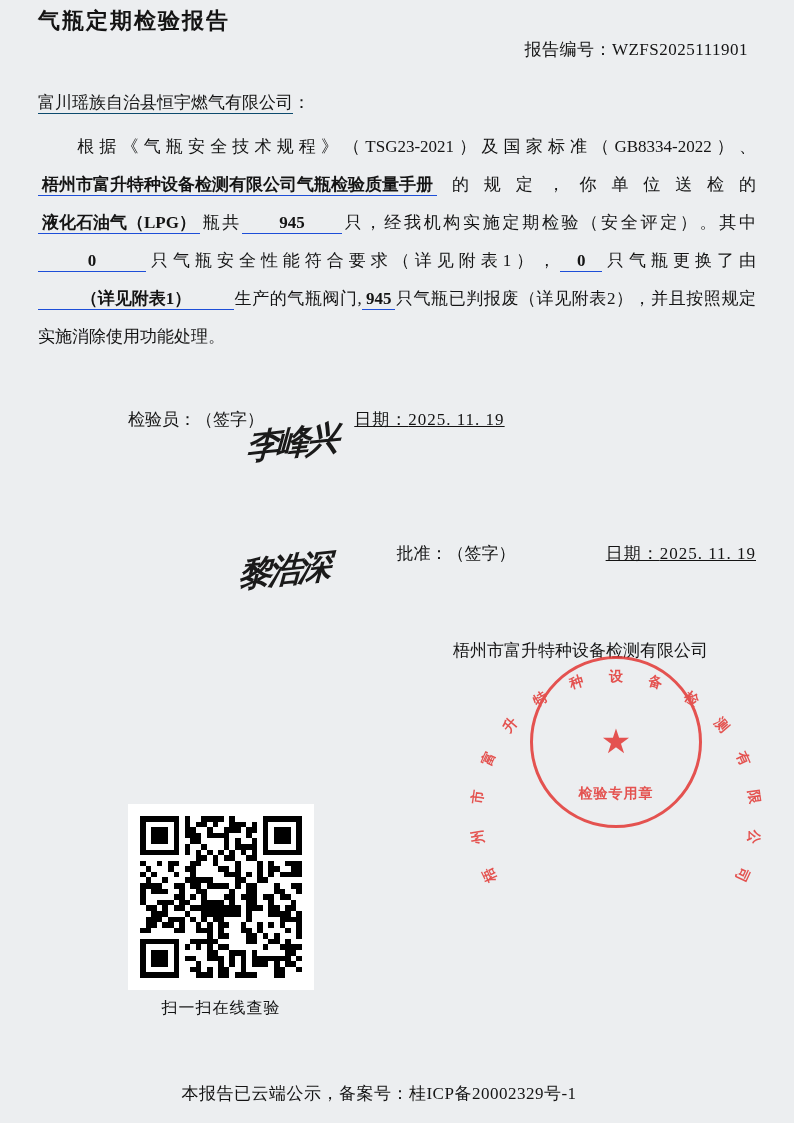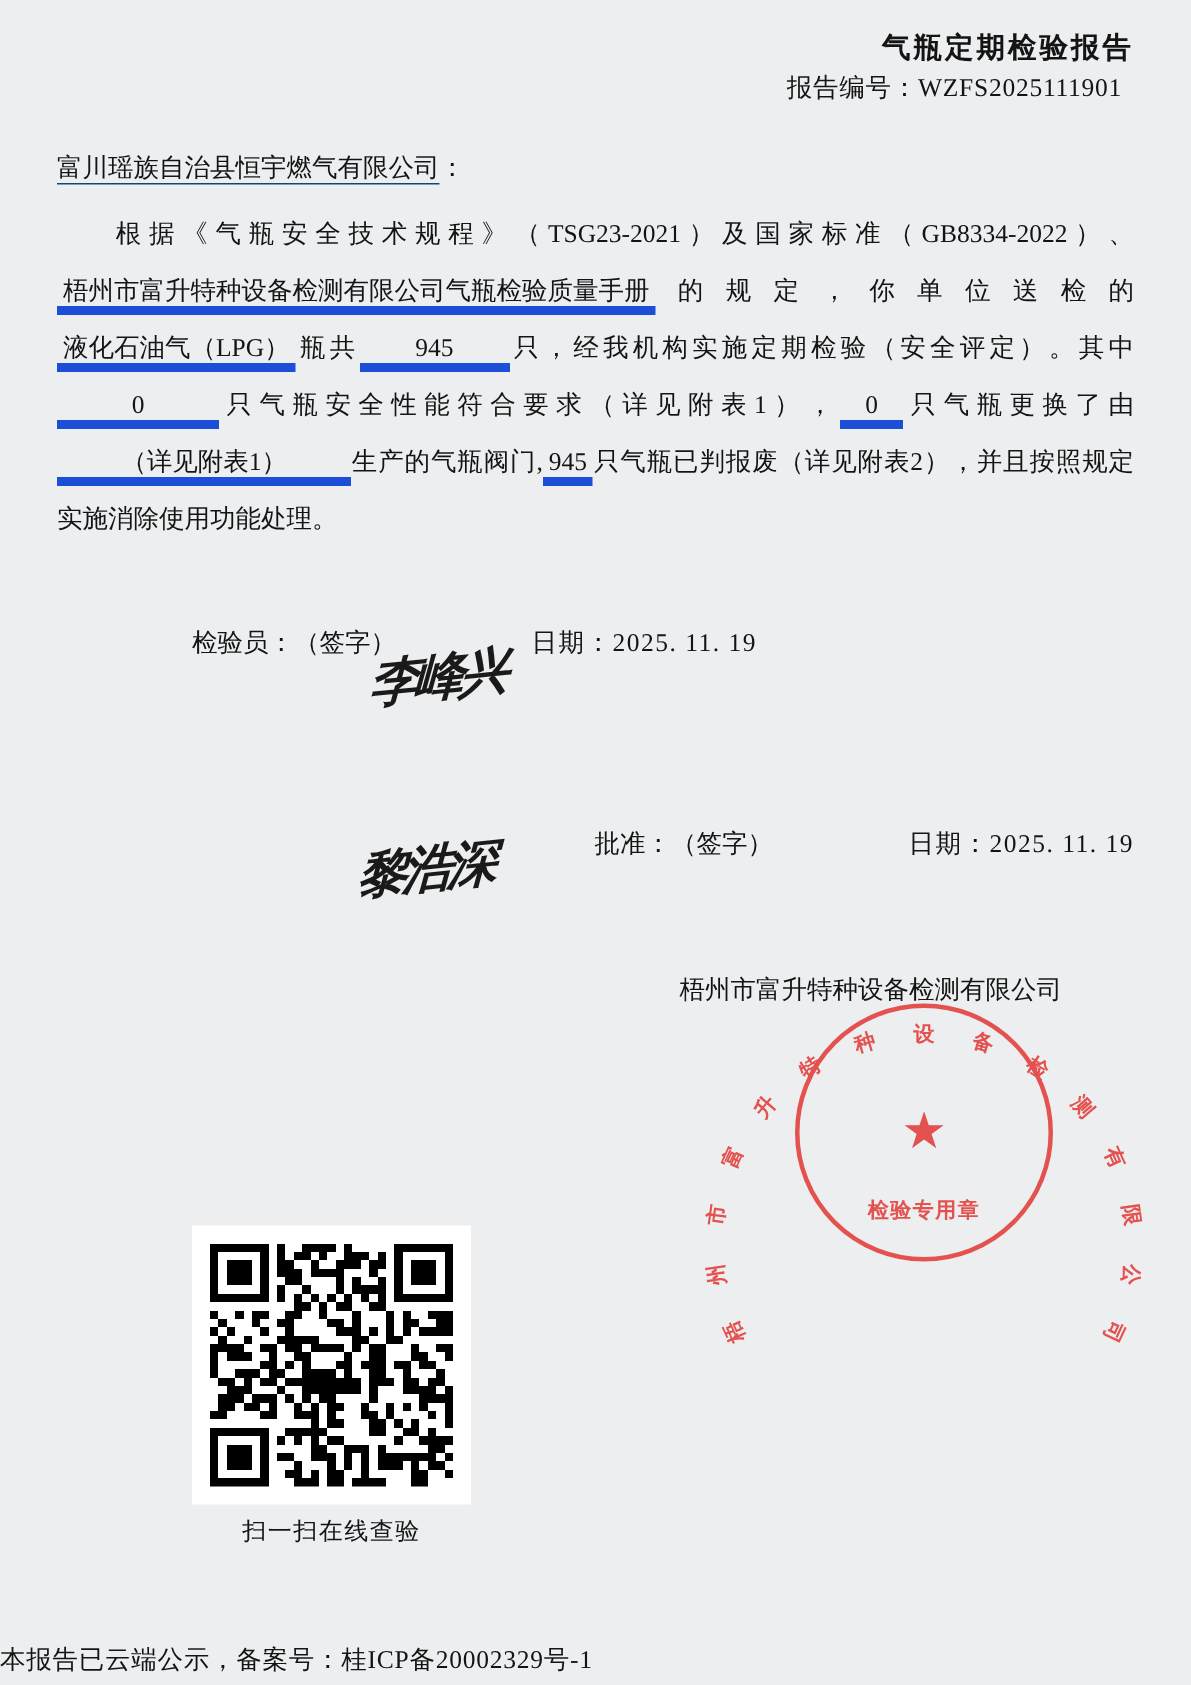--- a/index.html
+++ b/index.html
@@ -13,25 +13,25 @@
     position: relative;
     overflow: hidden;
   }
   .page {
     position: relative;
     width: 794px;
     height: 1123px;
     padding: 0 38px;
   }
   .title {
-    text-align: right;
-    font-size: 19px;
+    text-align: left;
+    font-size: 22px;
     font-weight: bold;
     letter-spacing: 2px;
-    margin-top: 19px;
+    margin-top: 6px;
     font-family: "Liberation Sans", "DejaVu Sans", sans-serif;
   }
   .report-no {
     text-align: right;
     font-size: 17px;
     margin-top: 2px;
     padding-right: 8px;
     letter-spacing: 0.5px;
   }
   .addressee {
@@ -45,24 +45,25 @@
   }
   .body-text {
     font-size: 17px;
     line-height: 38px;
     margin-top: 14px;
     text-align: justify;
   }
   .indent { display: inline-block; width: 34px; }
   .fill {
     display: inline-block;
-    border-bottom: 6px solid #1d4ed8;
+    border-bottom: 1px solid #1d4ed8;
     text-align: center;
     padding: 0 4px;
     line-height: 20px;
+    font-weight: bold;
   }
   .fill.w-long { min-width: 256px; }
   .fill.w-mid { min-width: 140px; }
   .fill.w-num { min-width: 100px; }
   .fill.w-zero { min-width: 108px; }
   .fill.w-zero2 { min-width: 42px; }
   .fill.w-valve { min-width: 196px; }
   .fill.w-945 { min-width: 30px; }
   .sig-block {
     margin-top: 52px;
@@ -73,21 +74,21 @@
   }
   .sig-block2 {
     margin-top: 38px;
     padding-left: 68px;
     font-size: 17px;
     position: relative;
     height: 90px;
     text-align: right;
   }
   .sig-label { display: inline-block; }
-  .sig-date { display: inline-block; margin-left: 86px; letter-spacing: 1px; }
+  .sig-date { display: inline-block; margin-left: 86px; letter-spacing: 1px; text-decoration: underline; }
   .handwriting {
     position: absolute;
     font-family: "DejaVu Serif", serif;
     font-style: italic;
     font-size: 34px;
     color: #1a1a1a;
     transform: rotate(-6deg) skewX(-8deg);
     letter-spacing: -4px;
     font-weight: bold;
   }
@@ -160,21 +161,21 @@
   .qr-caption {
     font-size: 16px;
     margin-top: 8px;
     letter-spacing: 1px;
   }
   .footer {
     position: absolute;
     left: 0;
     right: 36px;
     bottom: 24px;
-    text-align: left;
+    text-align: center;
     font-size: 17px;
     letter-spacing: 0.5px;
   }
 </style>
 </head>
 <body>
 
 <div class="page">
 
   <div class="title">气瓶定期检验报告</div>

